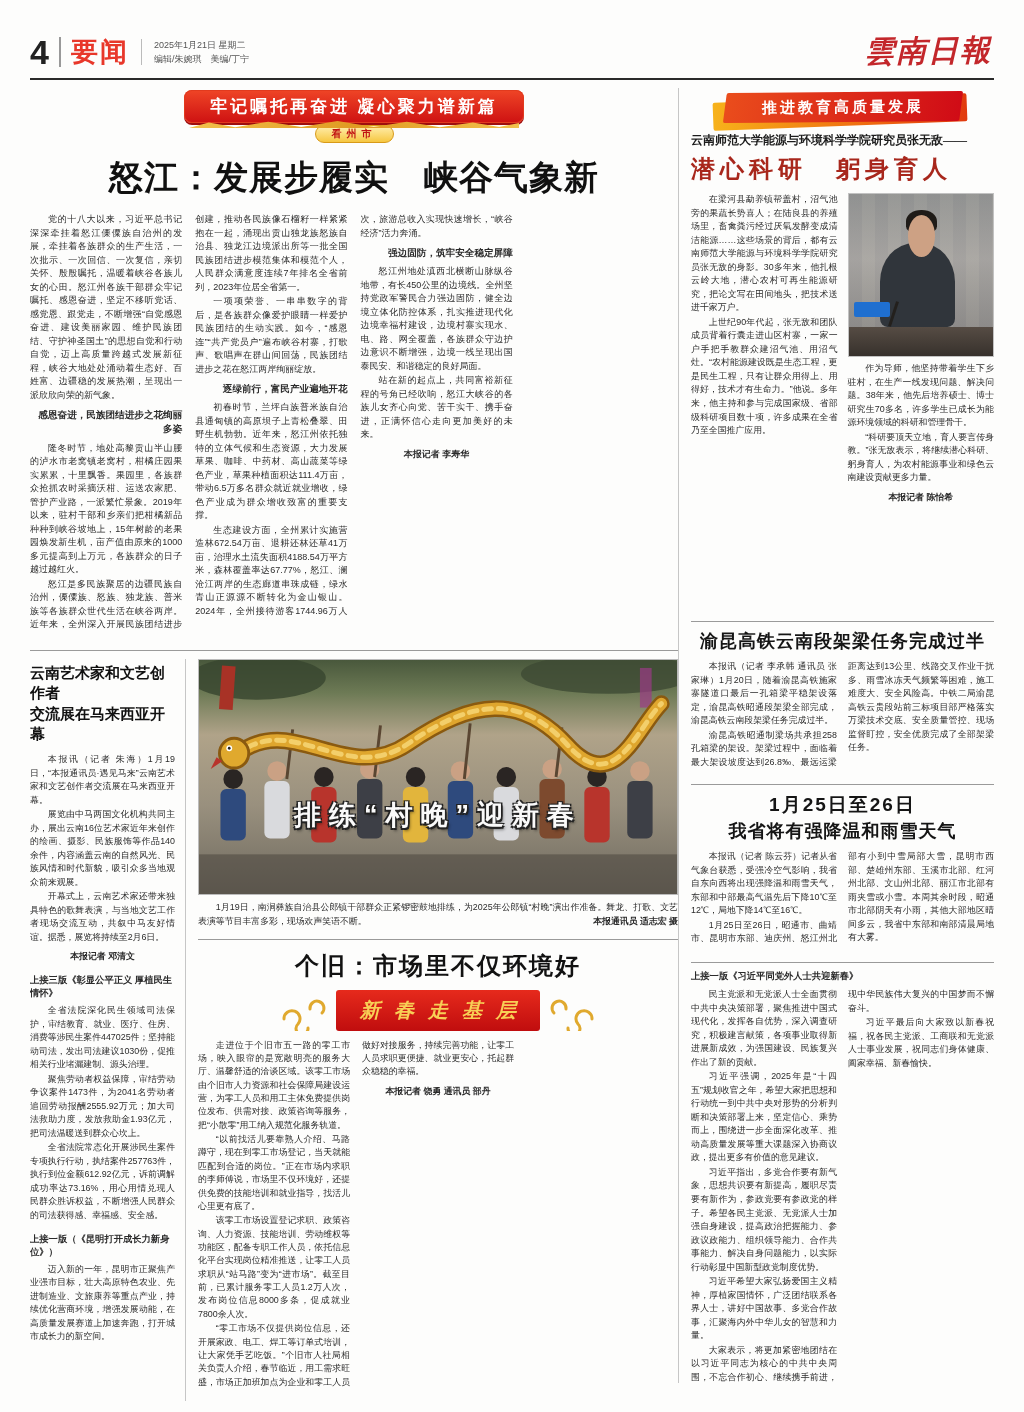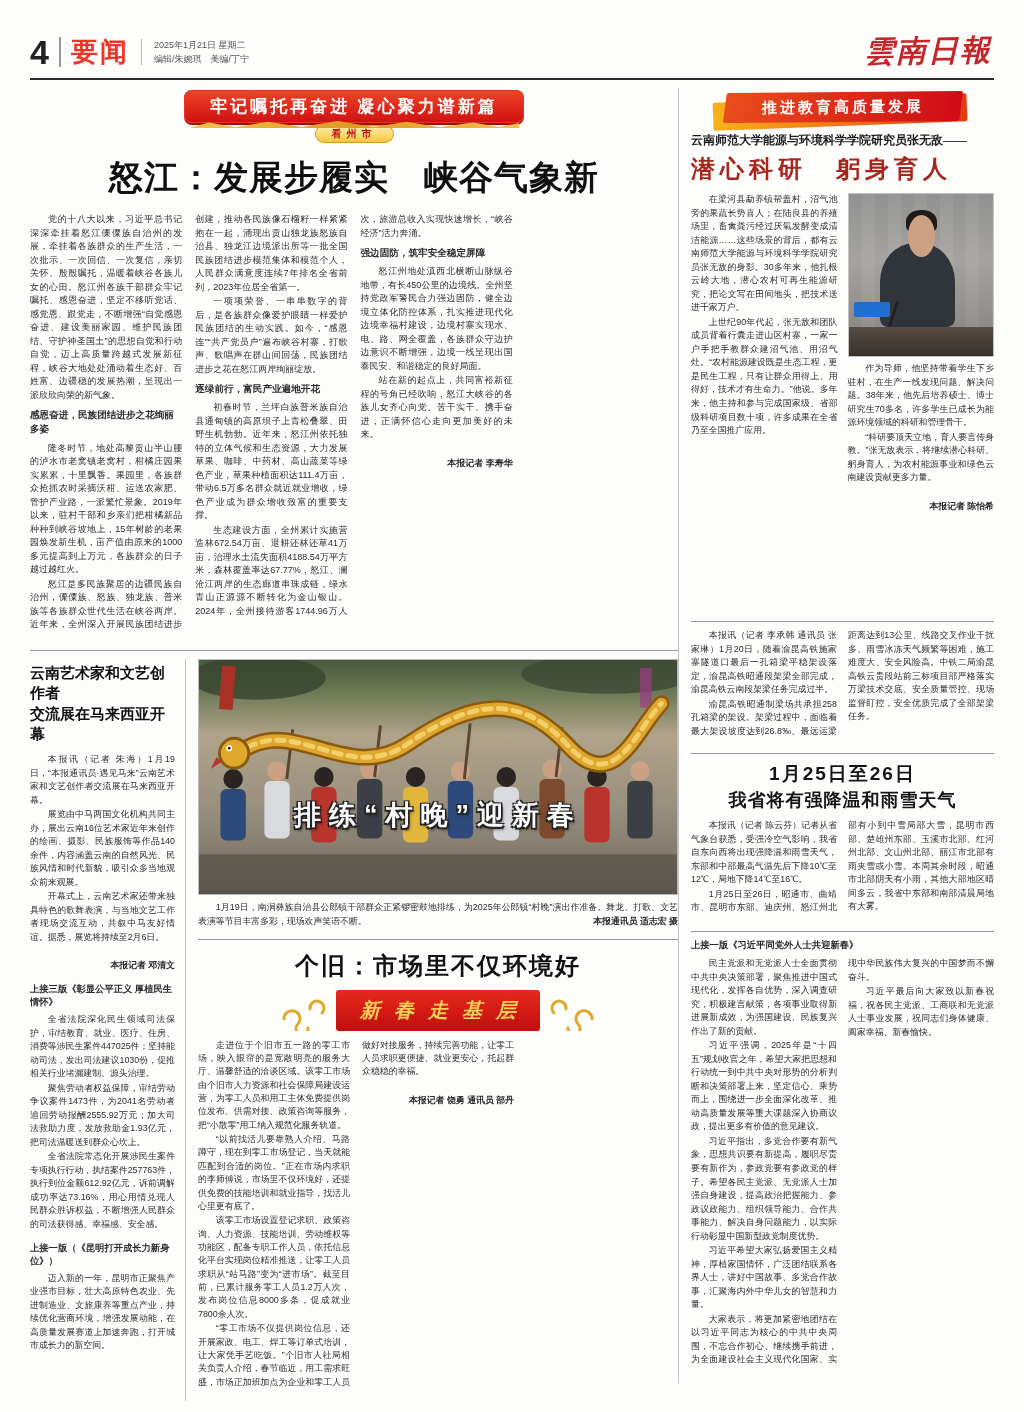--- a/index.html
+++ b/index.html
@@ -34,22 +34,22 @@
     clip-path:polygon(0 100%,6% 20%,14% 90%,24% 10%,34% 85%,45% 0,56% 85%,66% 10%,76% 90%,86% 20%,94% 85%,100% 30%,100% 100%); }
   .ribbon-pill { margin-top:-3px; background:linear-gradient(180deg,#ffeead,#f6c741); color:#c01212;
     border:1px solid #d89a18; border-radius:10px; font-size:10px; font-weight:bold;
     padding:1px 16px; letter-spacing:5px; }
 
   h1.mainhead { text-align:center; font-size:34px; font-weight:bold; color:#101010;
     letter-spacing:1px; margin:12px 0 12px 0; }
 
   
   .cols p, .flow p { text-indent:2em; text-align:justify; margin-bottom:1px; }
-  .subhead { font-weight:bold; text-align:left; margin:6px 0 5px 0; }
-  .byline { text-align:right; font-weight:bold; text-indent:0; margin-top:15px; }
+  .subhead { font-weight:bold; text-align:right; margin:6px 0 5px 0; }
+  .byline { text-align:center; font-weight:bold; text-indent:0; margin-top:6px; }
 
   .main-cols { height:428px; column-count:4; column-gap:13px; column-fill:auto;
     font-size:9px; line-height:1.5; overflow:hidden; }
   .main-cols .subhead { font-size:9.6px; }
 
   .rule { border-top:1px solid #9a9a9a; margin:9px 0 8px 0; }
 
   
   .lower { display:flex; height:742px; overflow:hidden; }
   .left-col { width:156px; border-right:1px solid #c6c6c6; padding-right:10px;
@@ -327,20 +327,21 @@
           <div class="flow">
               <p>作为导师，他坚持带着学生下乡驻村，在生产一线发现问题、解决问题。38年来，他先后培养硕士、博士研究生70多名，许多学生已成长为能源环境领域的科研和管理骨干。</p>
               <p>“科研要顶天立地，育人要言传身教。”张无敌表示，将继续潜心科研、躬身育人，为农村能源事业和绿色云南建设贡献更多力量。</p>
               <div class="byline">本报记者 陈怡希</div>
             </div>
         </div>
       </div>
 
       <div class="sec-rule"></div>
 
+      <h3 class="rail">渝昆高铁云南段架梁任务完成过半</h3>
       <div class="rail-cols cols">
           <p>本报讯（记者 李承韩 通讯员 张家琳）1月20日，随着渝昆高铁施家寨隧道口最后一孔箱梁平稳架设落定，渝昆高铁昭通段架梁全部完成，渝昆高铁云南段架梁任务完成过半。</p>
           <p>渝昆高铁昭通制梁场共承担258孔箱梁的架设。架梁过程中，面临着最大架设坡度达到26.8‰、最远运梁距离达到13公里、线路交叉作业干扰多、雨雪冰冻天气频繁等困难，施工难度大、安全风险高。中铁二局渝昆高铁云贵段站前三标项目部严格落实万梁技术交底、安全质量管控、现场监督盯控，安全优质完成了全部架梁任务。</p>
         </div>
 
       <div class="sec-rule"></div>
 
       <h3 class="weather1">1月25日至26日</h3>
       <h3 class="weather2">我省将有强降温和雨雪天气</h3>
       <div class="weather-cols cols">

